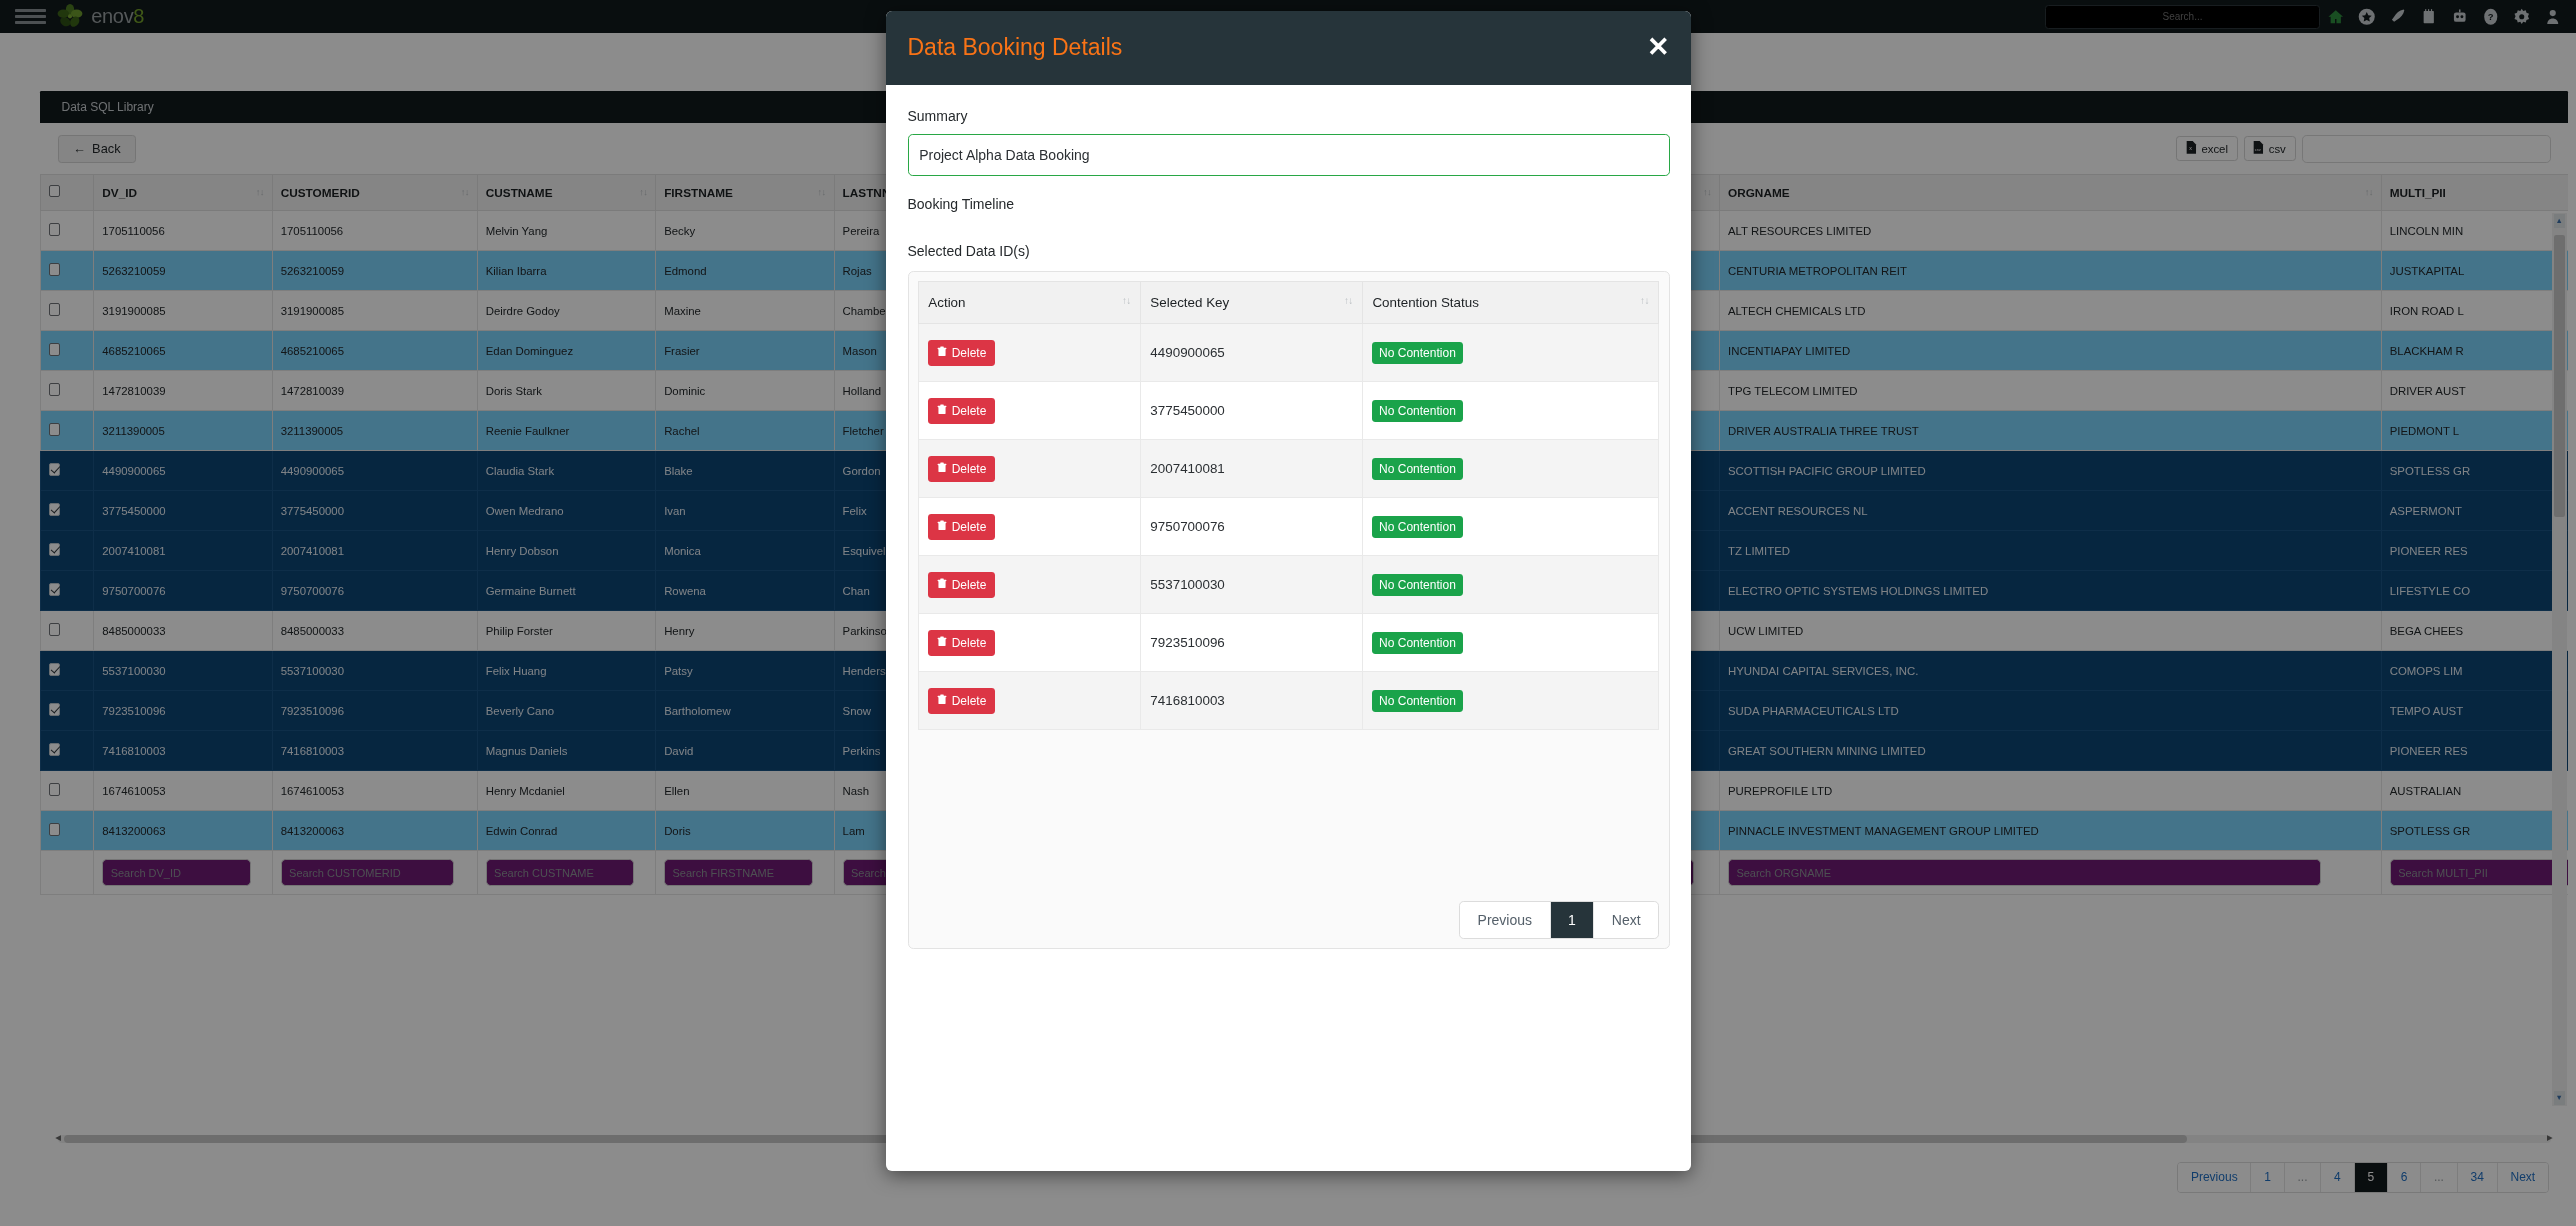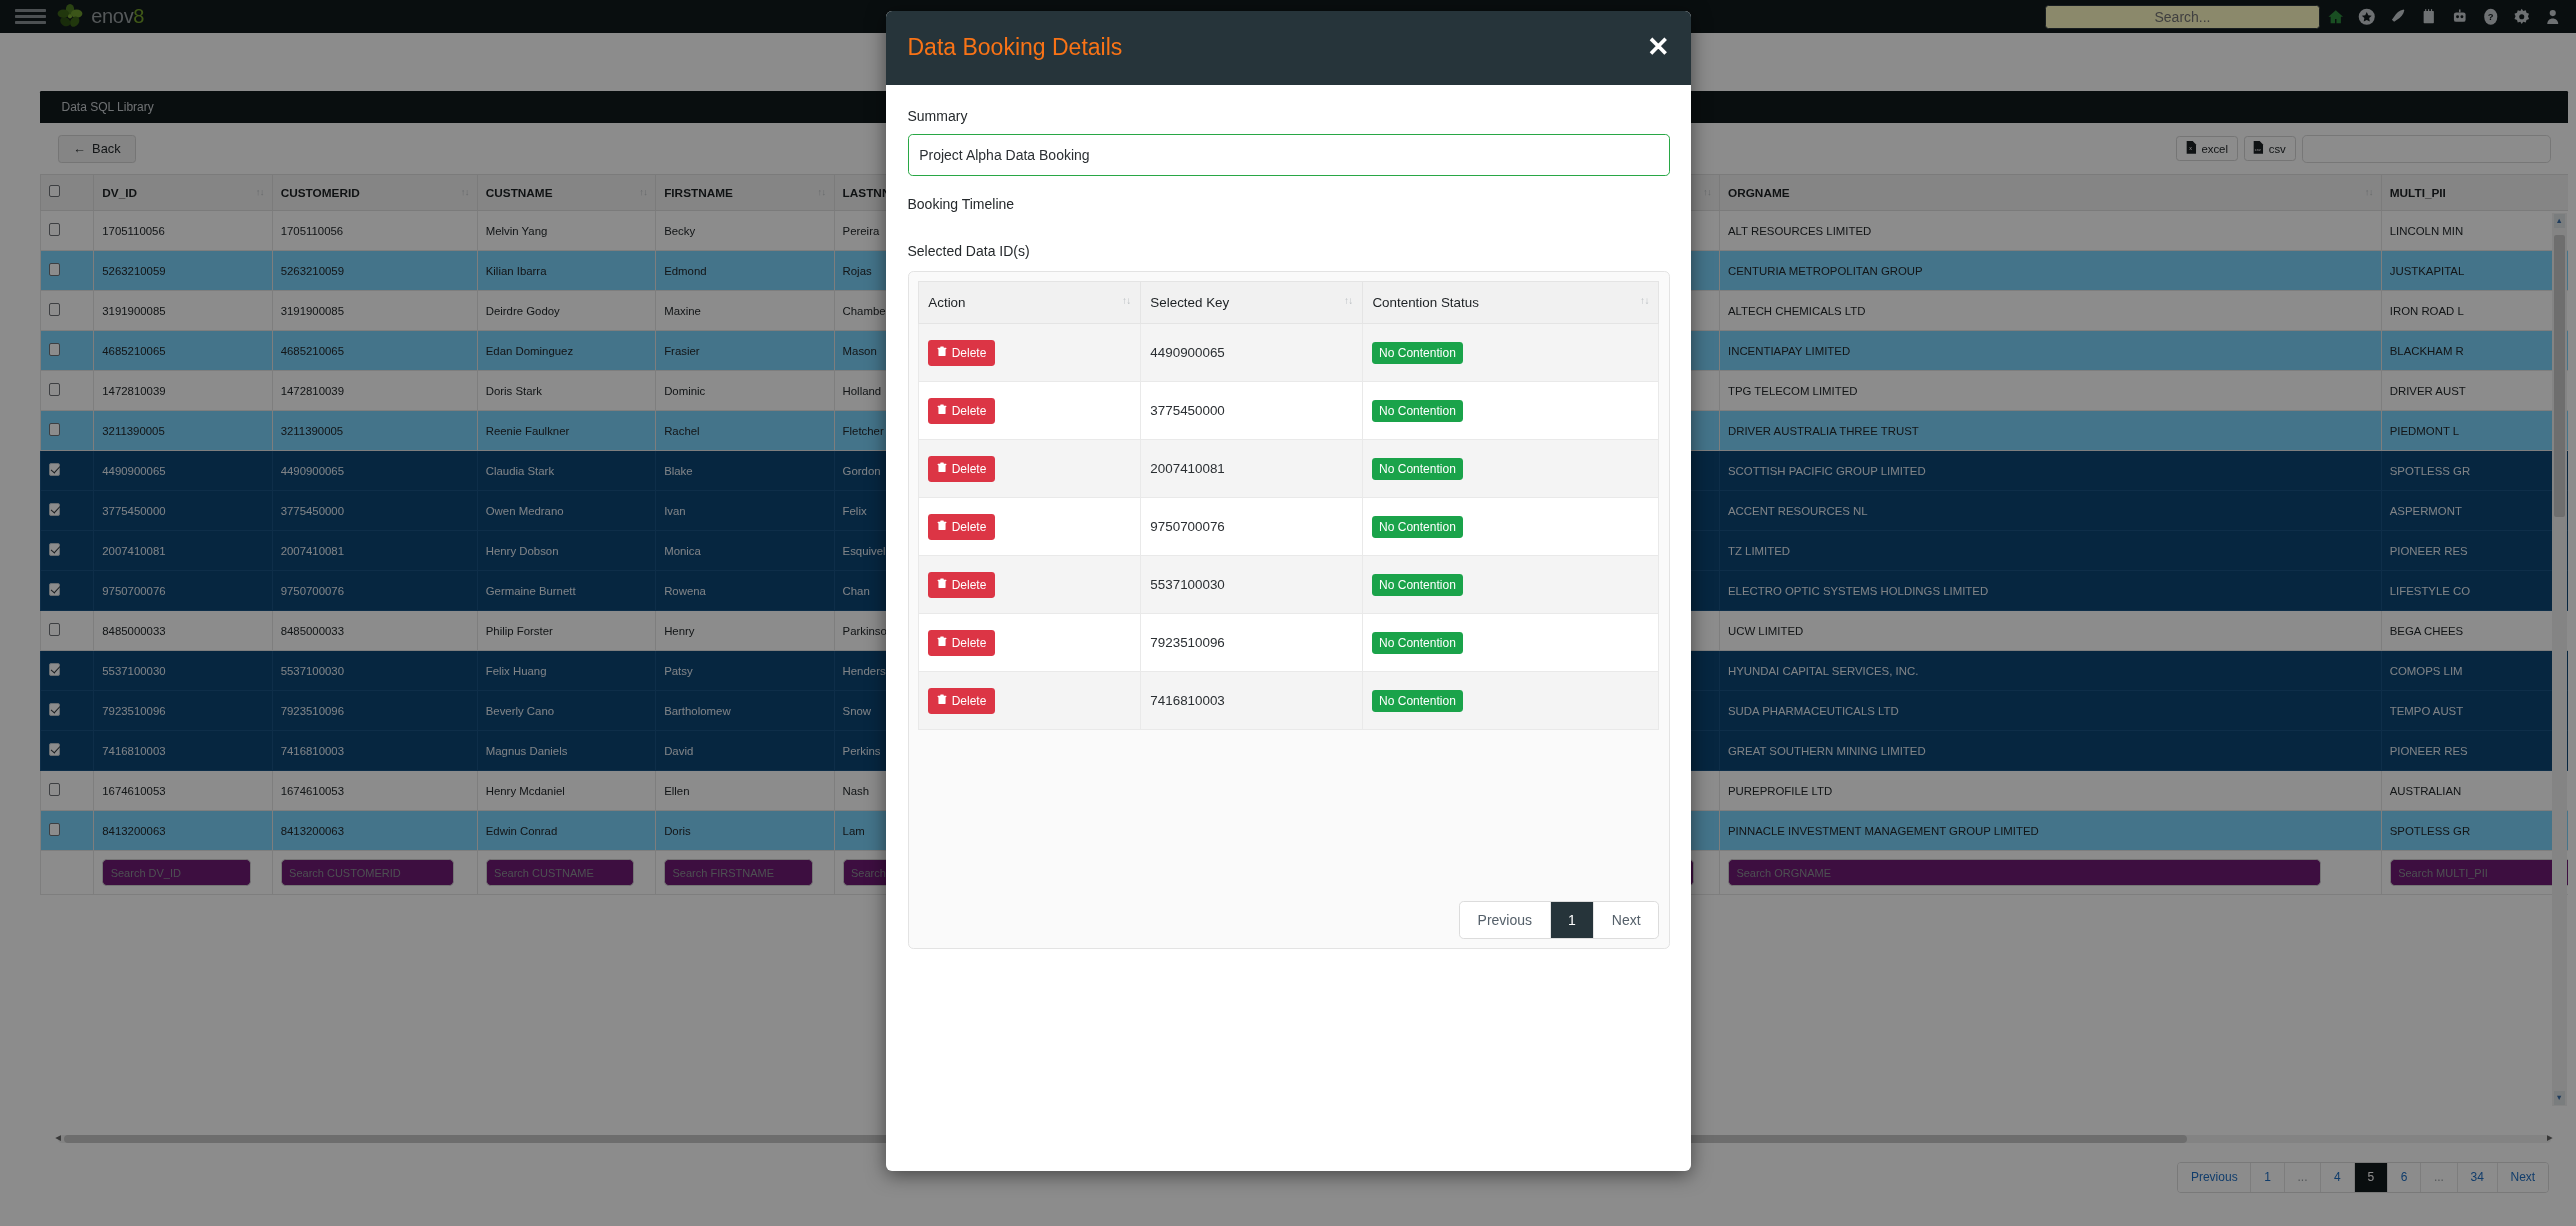--- a/index.html
+++ b/index.html
@@ -17,22 +17,22 @@
     background: #121a1d; display: flex; align-items: center;
   }
   .nav-burger { width: 31px; margin-left: 14.8px; display: flex; flex-direction: column; gap: 3.4px; cursor: pointer; }
   .nav-burger span { display: block; height: 2.7px; background: #8b9296; border-radius: 0.7px; }
   .brand { display: flex; align-items: center; gap: 6.7px; margin-left: 10.7px; }
   .brand-logo { width: 28px; height: 28px; position: relative; }
   .brand-text { font-size: 20px; color: #9aa0a3; letter-spacing: -0.3px; font-weight: 400; }
   .brand-text .eight { color: #76a22b; }
   .nav-right { margin-left: auto; display: flex; align-items: center; gap: 0px; padding-right: 8px; }
   .nav-search {
-    width: 275px; height: 24px; background: #fef9c3; border: 0.7px solid #2c363b;
-    border-radius: 3.4px; color: #7d868b; font-size: 14px; padding: 0 16px;
+    width: 275px; height: 24px; background: #000000; border: 0.7px solid #2c363b;
+    border-radius: 3.4px; color: #7d868b; font-size: 10px; padding: 0 16px;
     text-align: center; outline: none; font-family: "Liberation Sans", sans-serif;
   }
   .nav-search::placeholder { color: #6e7madd; }
   .nav-ico { width: 31px; height: 33px; display: flex; align-items: center; justify-content: center; cursor: pointer; }
   .nav-ico svg { display: block; }
 
   .page-body { position: absolute; left: 0; top: 33px; right: 0; bottom: 0; background: #ffffff; }
   .content-card { position: absolute; left: 40px; top: 58px; width: 2528px; height: 1102px; background: #fff; border-radius: 2px; }
   .card-header {
     height: 32px; background: #121a1d; color: #c9ced1; font-size: 12px;
@@ -322,21 +322,21 @@
                 <td><span class="cbx"></span></td>
                 <td>5263210059</td>
                 <td>5263210059</td>
                 <td>Kilian Ibarra</td>
                 <td>Edmond</td>
                 <td>Rojas</td>
                 <td>I</td>
                 <td>M</td>
                 <td>TKELL AVENUE</td>
                 <td>341475654793035</td>
-                <td>CENTURIA METROPOLITAN GROUP</td>
+                <td>CENTURIA METROPOLITAN REIT</td>
                 <td>JUSTKAPITAL</td>
               </tr>
               <tr class="">
                 <td><span class="cbx"></span></td>
                 <td>3191900085</td>
                 <td>3191900085</td>
                 <td>Deirdre Godoy</td>
                 <td>Maxine</td>
                 <td>Chambers</td>
                 <td>I</td>

